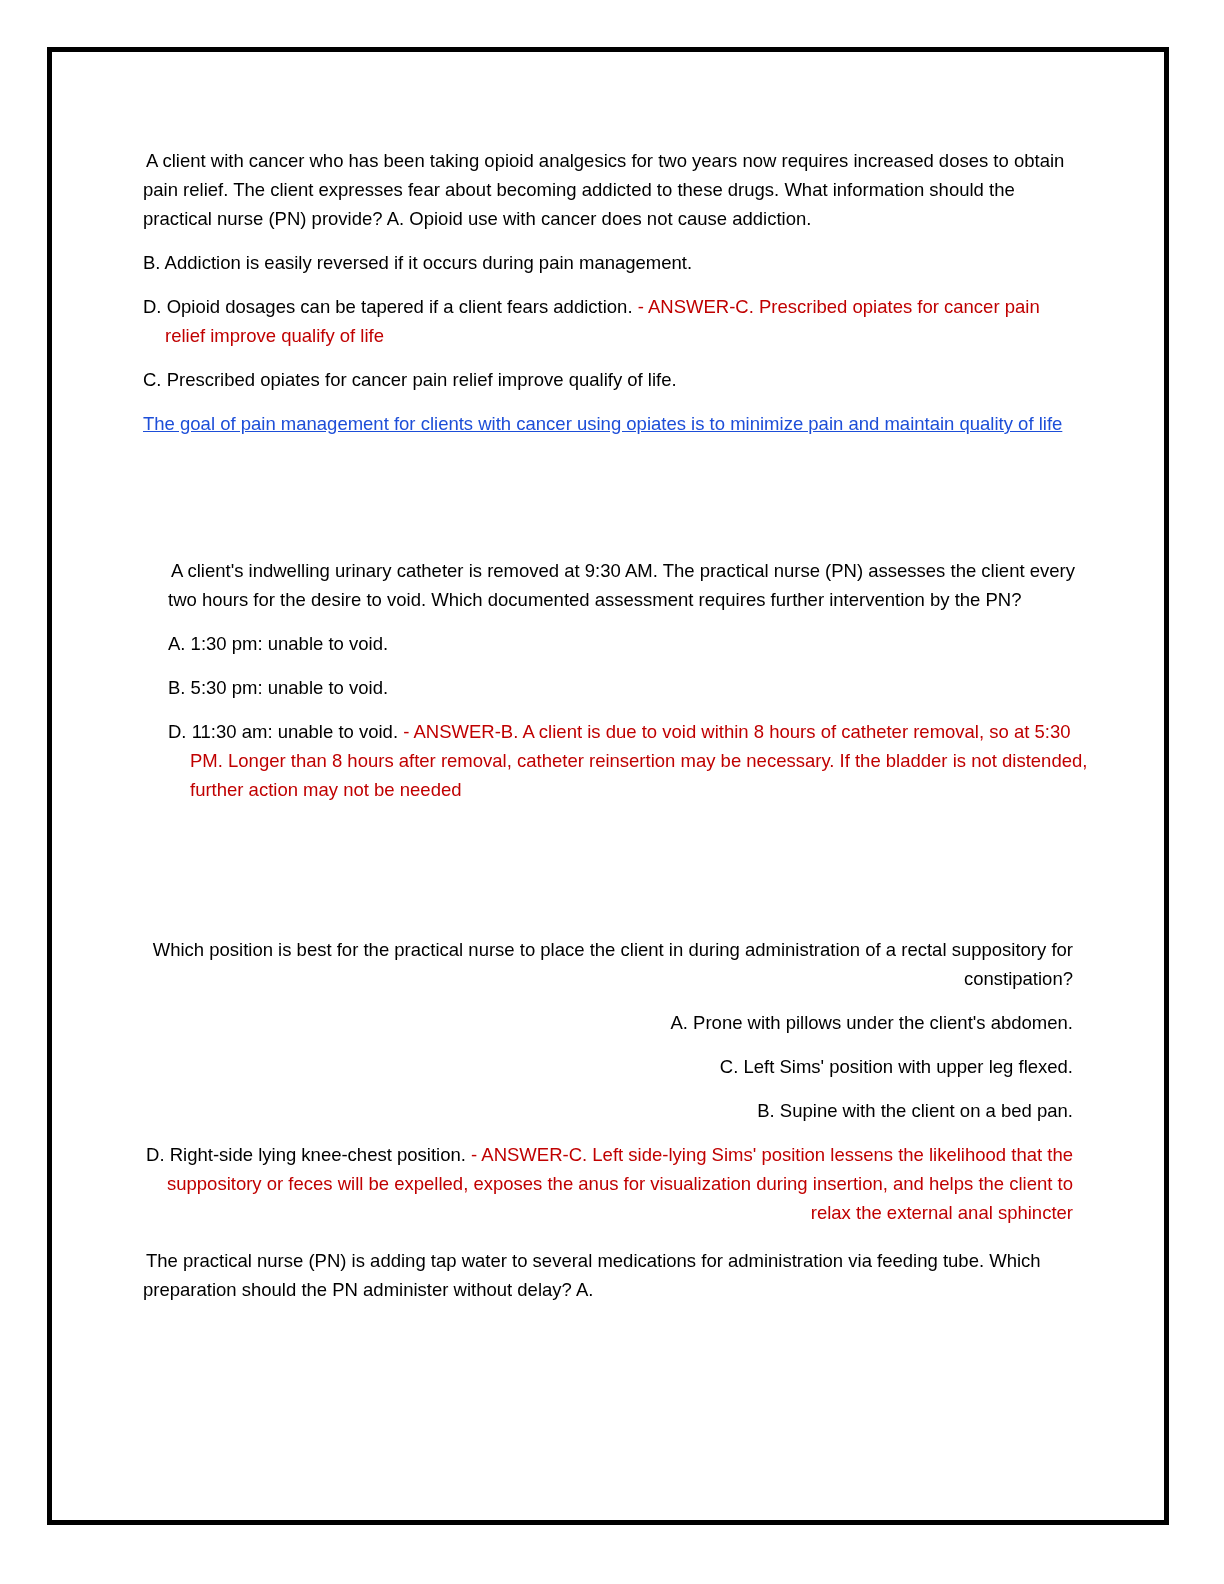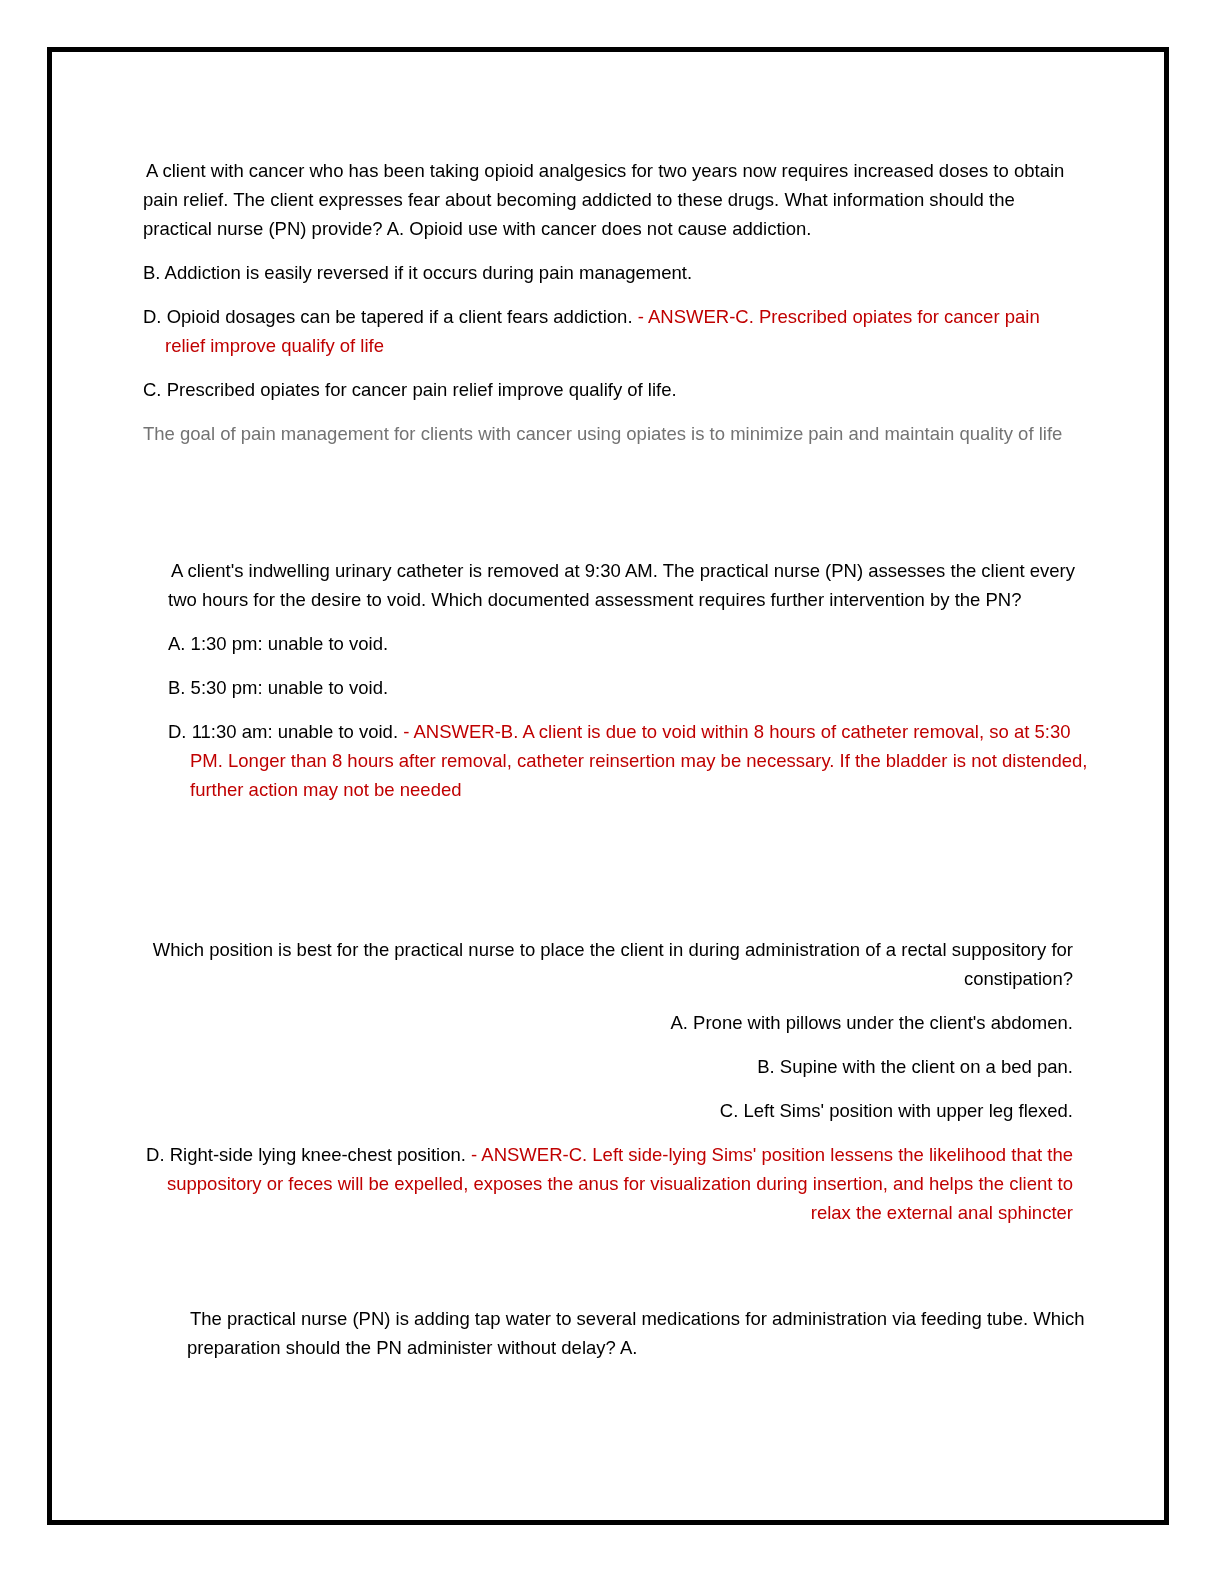--- a/index.html
+++ b/index.html
@@ -11,50 +11,50 @@
   .content {
     position: absolute; left: 143px; top: 146px; width: 930px;
     font-family: "Liberation Sans Narrow", "Liberation Sans", sans-serif;
     font-size: 18.5px; line-height: 29px; color: #000;
   }
   .content p { margin: 0; }
   .stem { text-indent: 3px; }
   .opt { margin-top: 15px !important; }
   .opt-last { padding-left: 22px; text-indent: -22px; }
   .ans { color: #c00000; }
-  .rationale { margin-top: 15px !important; color: #737373; }
+  .rationale { margin-top: 15px !important; color: #1d4ed8; text-decoration: underline; }
   .q { position: absolute; left: 0; width: 930px; }
 </style>
 </head>
 <body>
 
 <div class="page-border"></div>
 
 <div class="content">
 
-  <div class="q" style="top:10px;">
+  <div class="q" style="top:0px;">
     <p class="stem">A client with cancer who has been taking opioid analgesics for two years now requires increased doses to obtain pain relief. The client expresses fear about becoming addicted to these drugs. What information should the practical nurse (PN) provide? A. Opioid use with cancer does not cause addiction.</p>
     <p class="opt">B. Addiction is easily reversed if it occurs during pain management.</p>
     <p class="opt opt-last"><span>D. Opioid dosages can be tapered if a client fears addiction.</span><span class="ans"> - ANSWER-C. Prescribed opiates for cancer pain relief improve qualify of life</span></p>
     <p class="opt">C. Prescribed opiates for cancer pain relief improve qualify of life.</p>
     <p class="rationale">The goal of pain management for clients with cancer using opiates is to minimize pain and maintain quality of life</p>
   </div>
 
   <div class="q" style="top:410px;margin-left:25px;">
     <p class="stem">A client's indwelling urinary catheter is removed at 9:30 AM. The practical nurse (PN) assesses the client every two hours for the desire to void. Which documented assessment requires further intervention by the PN?</p>
     <p class="opt">A. 1:30 pm: unable to void.</p>
     <p class="opt">B. 5:30 pm: unable to void.</p>
     <p class="opt opt-last"><span>D. 11:30 am: unable to void.</span><span class="ans"> - ANSWER-B. A client is due to void within 8 hours of catheter removal, so at 5:30 PM. Longer than 8 hours after removal, catheter reinsertion may be necessary. If the bladder is not distended, further action may not be needed</span></p>
   </div>
 
   <div class="q" style="top:789px;text-align:right;">
     <p class="stem">Which position is best for the practical nurse to place the client in during administration of a rectal suppository for constipation?</p>
     <p class="opt">A. Prone with pillows under the client's abdomen.</p>
+    <p class="opt">C. Left Sims' position with upper leg flexed.</p>
     <p class="opt">B. Supine with the client on a bed pan.</p>
-    <p class="opt">C. Left Sims' position with upper leg flexed.</p>
     <p class="opt opt-last"><span>D. Right-side lying knee-chest position.</span><span class="ans"> - ANSWER-C. Left side-lying Sims' position lessens the likelihood that the suppository or feces will be expelled, exposes the anus for visualization during insertion, and helps the client to relax the external anal sphincter</span></p>
   </div>
 
-  <div class="q" style="top:1158px;margin-left:44px;">
+  <div class="q" style="top:1100px;">
     <p class="stem">The practical nurse (PN) is adding tap water to several medications for administration via feeding tube. Which preparation should the PN administer without delay? A.</p>
   </div>
 
 </div>
 
 </body></html>

